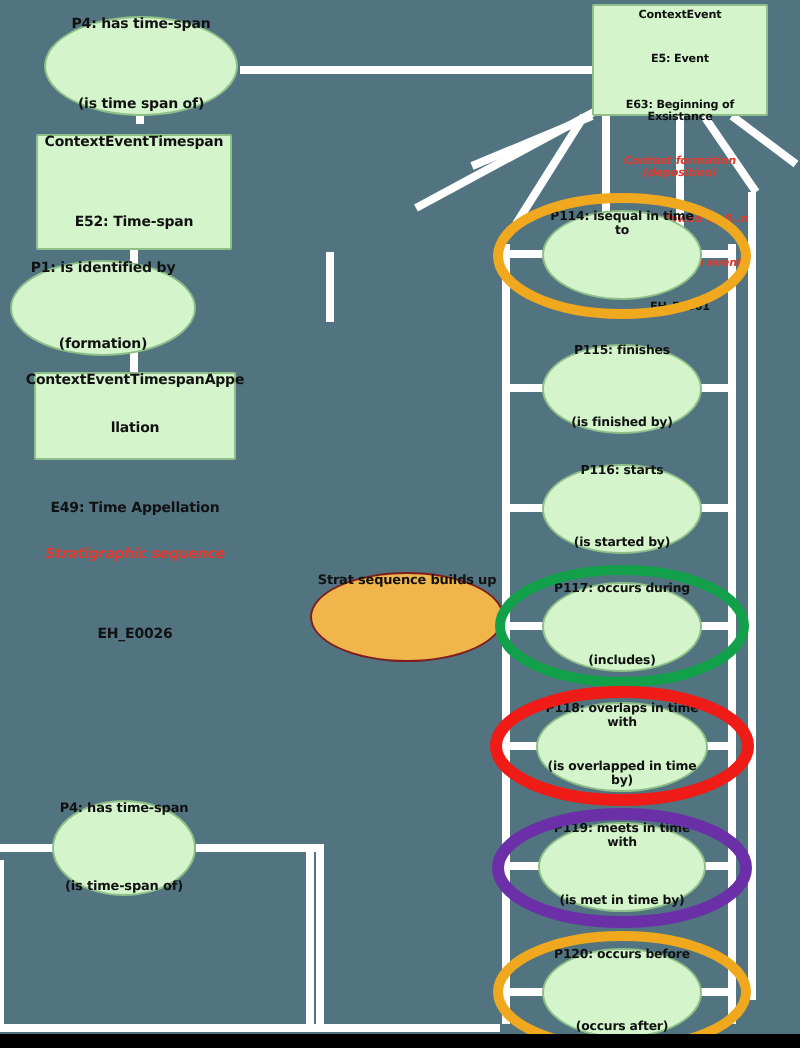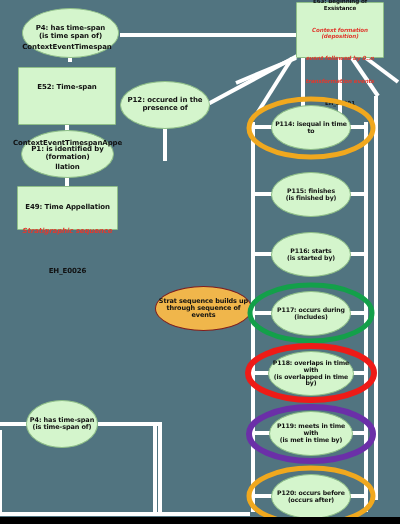--- a/index.html
+++ b/index.html
@@ -12,21 +12,21 @@
   }
   svg.layer{position:absolute;left:0;top:0;width:400px;height:524px;}
   .node{
     position:absolute;
     box-sizing:border-box;
     background:#d4f5cc;
     border:1px solid #8fbf88;
     display:flex;
     flex-direction:column;
     align-items:center;
-    justify-content:center;
+    justify-content:space-between;
     text-align:center;
     color:#111;
     font-weight:bold;
     letter-spacing:-0.1px;
   }
   .ellipse{border-radius:50%/50%;}
   .rect{border-radius:1px;gap:16px;}
   .node .ln{display:block;line-height:1.12;}
   .node .red{color:#e03a2f;font-style:italic;font-weight:bold;}
   .node .gap{height:4px;}
@@ -100,44 +100,39 @@
 
   <div class="node rect" style="left:18px;top:67px;width:98px;height:58px;font-size:7px;">
     <span class="ln">ContextEventTimespan</span>
     <span class="gap"></span>
     <span class="ln">E52: Time-span</span>
     <span class="gap"></span>
     <span class="gap"></span>
     <span class="ln">EH_E0025</span>
   </div>
 
-  <div class="node ellipse" style="left:21px;top:130px;width:93px;height:48px;font-size:7px;">
+  <div class="node ellipse" style="left:5px;top:130px;width:93px;height:48px;font-size:7px;">
     <span class="ln">P1: is identified by</span>
     <span class="ln">(formation)</span>
   </div>
 
   <div class="node rect" style="left:17px;top:186px;width:101px;height:44px;font-size:7px;">
     <span class="ln">ContextEventTimespanAppe</span>
     <span class="ln">llation</span>
     <span class="gap"></span>
     <span class="ln">E49: Time Appellation</span>
     <span class="ln red">Stratigraphic sequence</span>
     <span class="gap"></span>
     <span class="ln">EH_E0026</span>
   </div>
 
-  <div class="node ellipse" style="left:120px;top:81px;width:90px;height:48px;font-size:7px;">
-    <span class="ln">P12: occured in the</span>
-    <span class="ln">presence of</span>
-  </div>
 
 
   <div class="node ellipse orange-node" style="left:155px;top:286px;width:97px;height:45px;font-size:6.5px;">
     <span class="ln">Strat sequence builds up</span>
-    <span class="ln">through sequence of events</span>
   </div>
 
   <div class="node ellipse" style="left:26px;top:400px;width:72px;height:48px;font-size:6.5px;">
     <span class="ln">P4: has time-span</span>
     <span class="ln">(is time-span of)</span>
   </div>
 
   <div class="node rect" style="left:296px;top:2px;width:88px;height:56px;font-size:5.6px;padding:2px;">
     <span class="ln">ContextEvent</span>
     <span class="ln">E5: Event</span>

